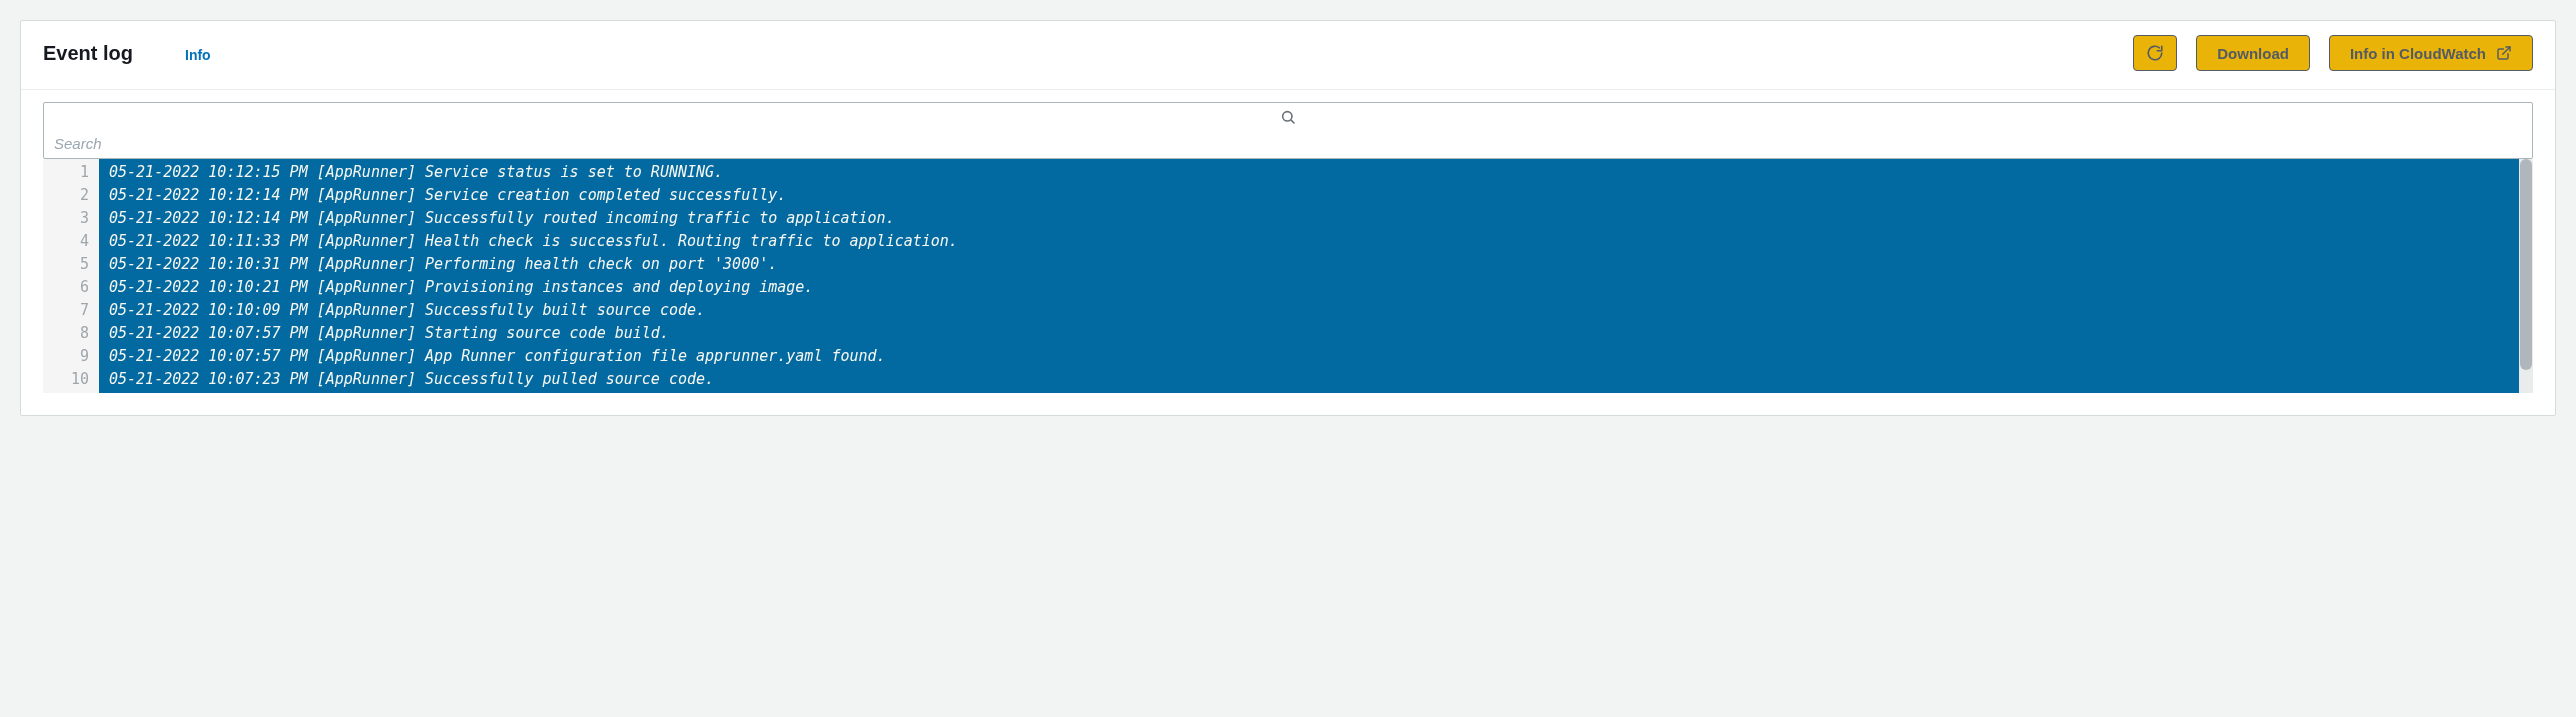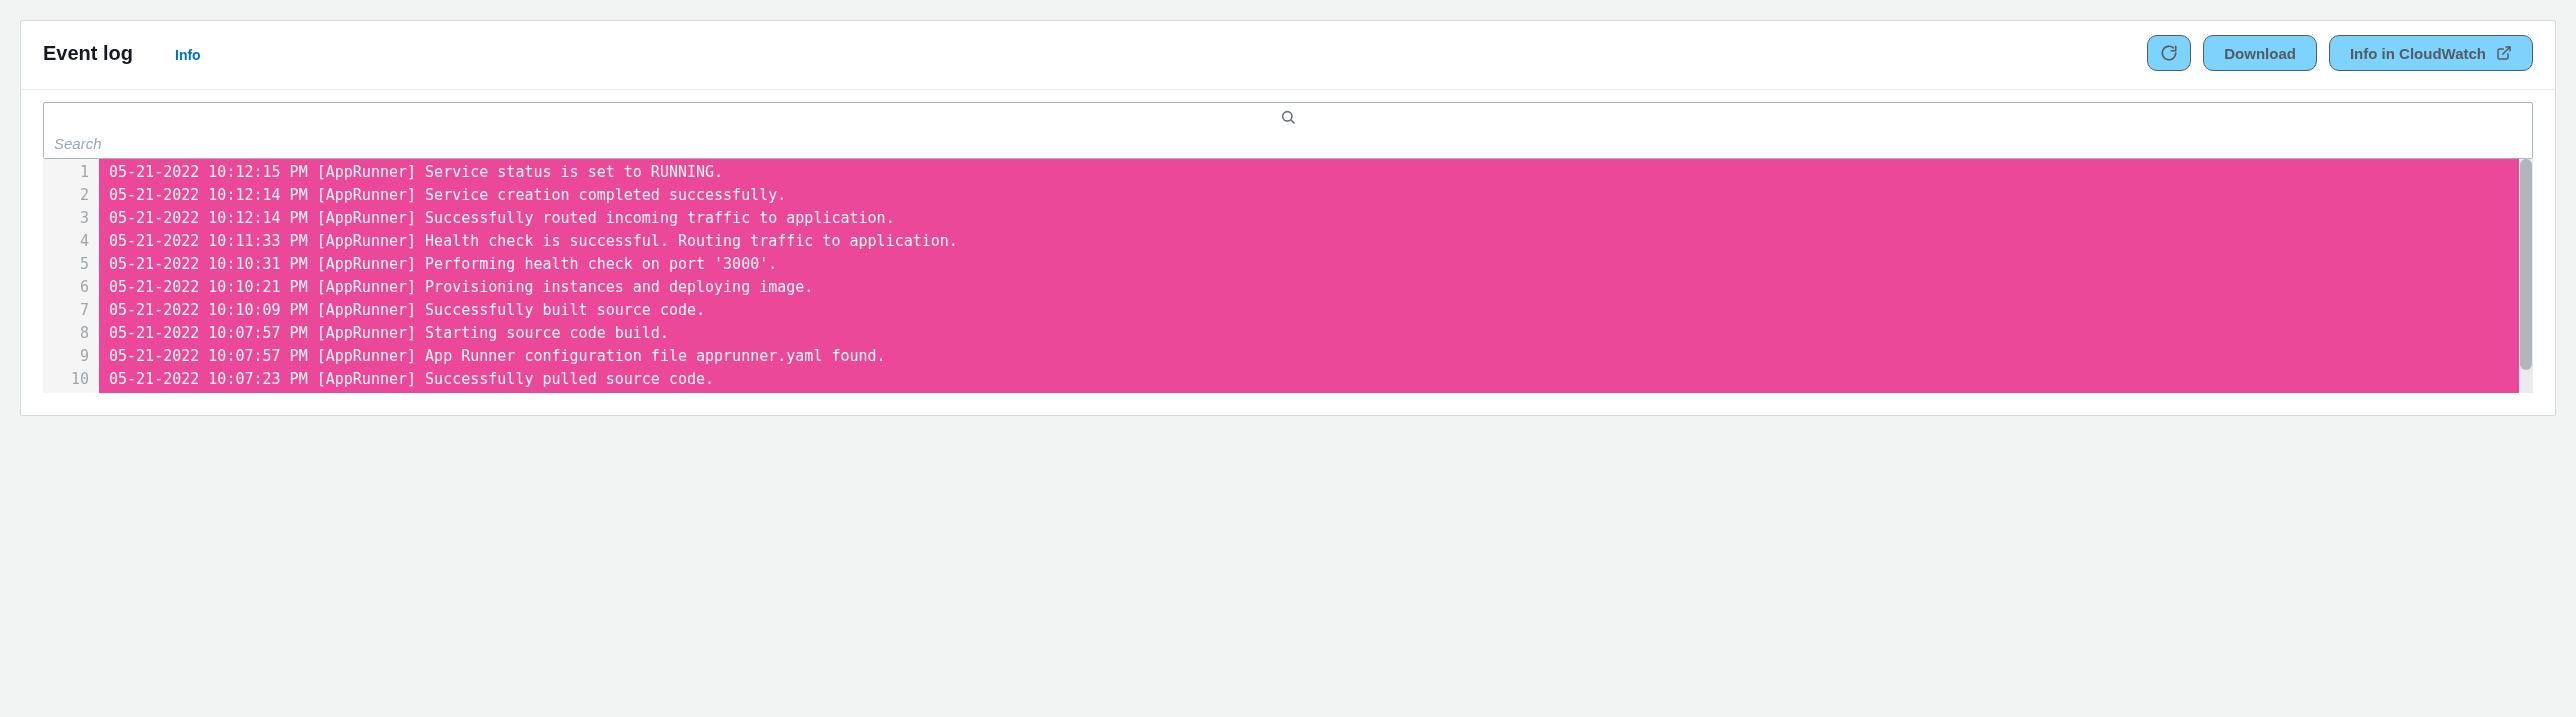--- a/index.html
+++ b/index.html
@@ -21,20 +21,21 @@
   .panel-header {
     display: flex;
     justify-content: space-between;
     align-items: center;
     padding: 14px 22px 18px 22px;
     border-bottom: 1px solid #eaeded;
   }
   .title-wrap {
     display: flex;
     align-items: baseline;
+    gap: 10px;
   }
   .title {
     font-size: 20px;
     font-weight: 700;
     color: #16191f;
   }
   .info-link {
     font-size: 14px;
     color: #0073bb;
     font-weight: 600;
@@ -42,29 +43,30 @@
     padding-left: 42px;
   }
   .actions {
     display: flex;
     gap: 12px;
   }
   .btn {
     display: inline-flex;
     align-items: center;
     gap: 10px;
-    background: #7dd3fc;
+    background: #eab308;
     border: 1px solid #545b64;
-    border-radius: 10px;
+    border-radius: 4px;
     padding: 8px 20px;
     font-size: 15px;
     font-weight: 700;
     color: #545b64;
     cursor: pointer;
     height: 36px;
+    margin-left: 7px;
   }
   .btn-icon-only {
     padding: 6px 12px;
   }
   .panel-body {
     padding: 12px 22px 22px 22px;
   }
   .search-box {
     display: flex;
     align-items: center;
@@ -99,26 +101,27 @@
   }
   .gutter {
     background: #f5f5f5;
     color: #9ea6ac;
     text-align: right;
     padding: 2px 10px 2px 6px;
     user-select: none;
     min-width: 56px;
   }
   .log-content {
-    background: #ec4899;
+    background: #0369a1;
     color: #f8f8f2;
     padding: 2px 10px;
     flex: 1;
     white-space: pre;
     overflow: hidden;
+    font-style: italic;
   }
   .scrollbar-track {
     width: 14px;
     background: #e9ebed;
     position: relative;
   }
   .scrollbar-thumb {
     position: absolute;
     top: 0;
     left: 1px;

